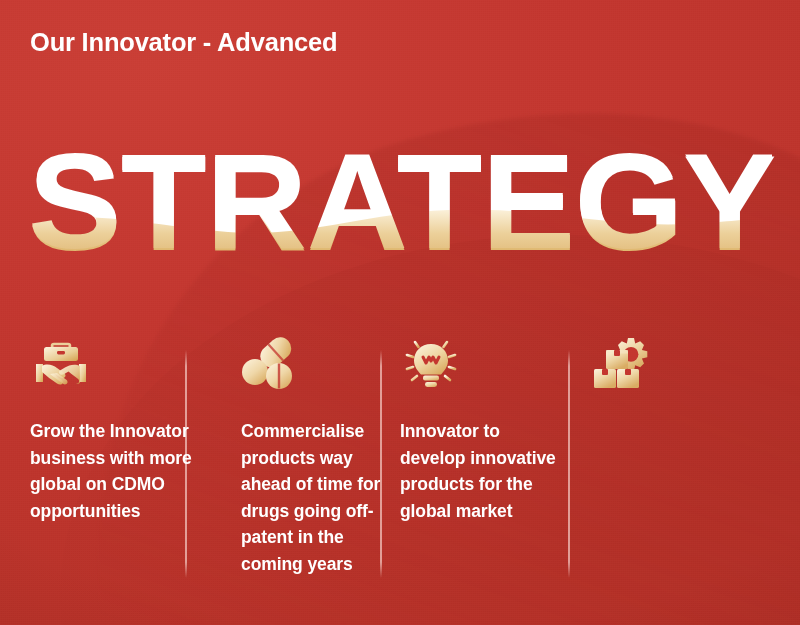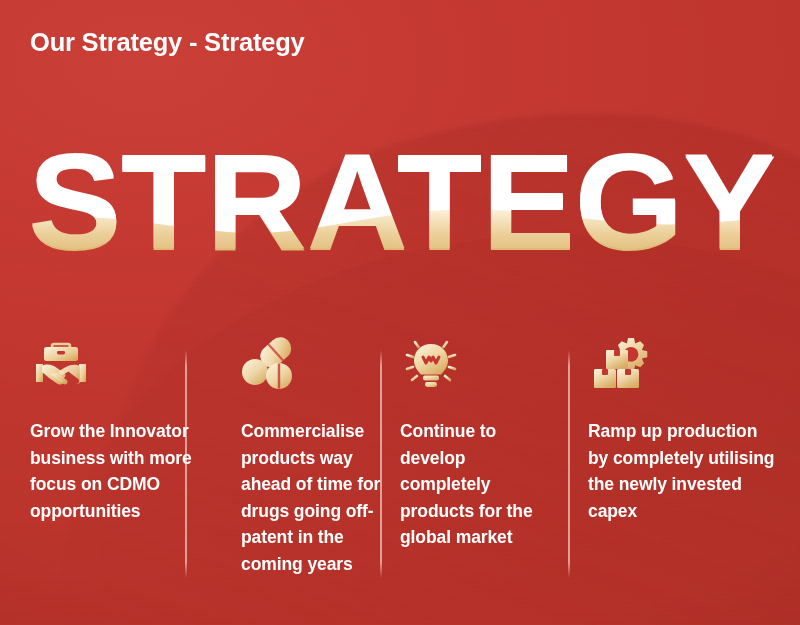--- a/index.html
+++ b/index.html
@@ -173,21 +173,21 @@
 
 <div id="poster">
 
   <div class="bg-base"></div>
   <div class="bg-swoosh"></div>
   <div class="bg-swoosh2"></div>
   <div class="bg-vignette"></div>
   <div class="bg-grain"></div>
 
   <div class="heading">
-    <span class="ln">Our Strategy - Strategy</span>
+    <span class="ln">Our Innovator - Advanced</span>
   </div>
 
   <div class="wordmark-wrap">
     <div class="wordmark">STRATEGY</div>
     <svg class="wave-overlay" viewBox="0 0 744 150" preserveAspectRatio="none">
       <defs>
         <linearGradient id="goldGrad" x1="0" y1="0" x2="0" y2="1">
           <stop offset="0%" stop-color="#FBF1DA"></stop>
           <stop offset="35%" stop-color="#ECD09A"></stop>
           <stop offset="75%" stop-color="#DFB673"></stop>
@@ -237,21 +237,21 @@
           <path d="M12 30 C17 27 23 29 27 32 L34 37 C36 38.5 36 40.5 34.5 41.5 C33 42.5 31 42 29.5 41 L24 37.5
                    C26.5 40 29.5 42.5 32 44 C33.6 45 33.6 47 32 48 C30.4 49 28.6 48.4 27 47.4
                    C22 44.4 16 39.5 12 36 Z" fill="url(#g1b)"></path>
           <path d="M50 30 C45 27.5 39 29 35 31.5 L30 34.6 C28.6 35.5 28.6 37.4 30 38.3 C31.3 39.2 33 38.8 34.3 38
                    L38.5 35.5 C41 37.6 44.6 40.4 47.5 42.6 C49.2 43.9 50 45.6 48.6 46.8 C47.6 47.7 46.4 47.6 45.2 46.9
                    C48 48.6 50 47.8 50 45.6 Z" fill="url(#g1b)" opacity=".95"></path>
           <path d="M20 38 C24 41 29 45 33 47.8 C34.6 48.9 36.4 48.6 37.2 47.3 C38 46 37.5 44.4 36 43.4
                    L27 37 Z" fill="url(#g1b)" opacity=".9"></path>
         </svg>
       </span>
-      <div class="col-text">Grow the Innovator business with more focus on CDMO opportunities</div>
+      <div class="col-text">Grow the Innovator business with more global on CDMO opportunities</div>
     </div>
 
     <div class="col col-1">
       <span class="icon">
         <svg width="58" height="56" viewBox="0 0 58 56">
           <defs>
             <linearGradient id="g2" x1="0" y1="0" x2="0.8" y2="1">
               <stop offset="0%" stop-color="#FDF4DF"></stop>
               <stop offset="55%" stop-color="#EFD7A8"></stop>
               <stop offset="100%" stop-color="#D9AB60"></stop>
@@ -295,21 +295,21 @@
           </g>
 
           <path d="M31 8 C21 8 14 15.5 14 24.5 C14 31 18 35 21 38.5 L41 38.5 C44 35 48 31 48 24.5 C48 15.5 41 8 31 8 Z" fill="url(#g3)"></path>
 
           <rect x="23" y="39.5" width="16" height="5" rx="2" fill="url(#g3)"></rect>
           <rect x="25" y="46" width="12" height="5" rx="2.4" fill="url(#g3)"></rect>
 
           <path d="M23 21 L26 27 L29 21 L31 25 L33 21 L36 27 L39 21" fill="none" stroke="#C4362F" stroke-width="3" stroke-linejoin="round" stroke-linecap="round"></path>
         </svg>
       </span>
-      <div class="col-text">Continue to develop completely products for the global market</div>
+      <div class="col-text">Innovator to develop innovative products for the global market</div>
     </div>
 
     <div class="col col-3">
       <span class="icon">
         <svg width="64" height="56" viewBox="0 0 64 56">
           <defs>
             <linearGradient id="g4" x1="0" y1="0" x2="0.6" y2="1">
               <stop offset="0%" stop-color="#FDF4E0"></stop>
               <stop offset="50%" stop-color="#EED6A6"></stop>
               <stop offset="100%" stop-color="#D9AC63"></stop>
@@ -332,17 +332,16 @@
           <path d="M18 14 L40 14 L40 17.5 L18 17.5 Z" fill="#F7E6C4" opacity=".6"></path>
           <rect x="26" y="14" width="6" height="6" rx="1" fill="#C4362F"></rect>
 
           <rect x="6" y="33" width="22" height="19" rx="1.6" fill="url(#g4)"></rect>
           <rect x="14" y="33" width="6" height="6" rx="1" fill="#C4362F"></rect>
 
           <rect x="29" y="33" width="22" height="19" rx="1.6" fill="url(#g4)"></rect>
           <rect x="37" y="33" width="6" height="6" rx="1" fill="#C4362F"></rect>
         </svg>
       </span>
-      <div class="col-text">Ramp up production by completely utilising the newly invested capex</div>
     </div>
 
   </div>
 </div>
 
 </body></html>

